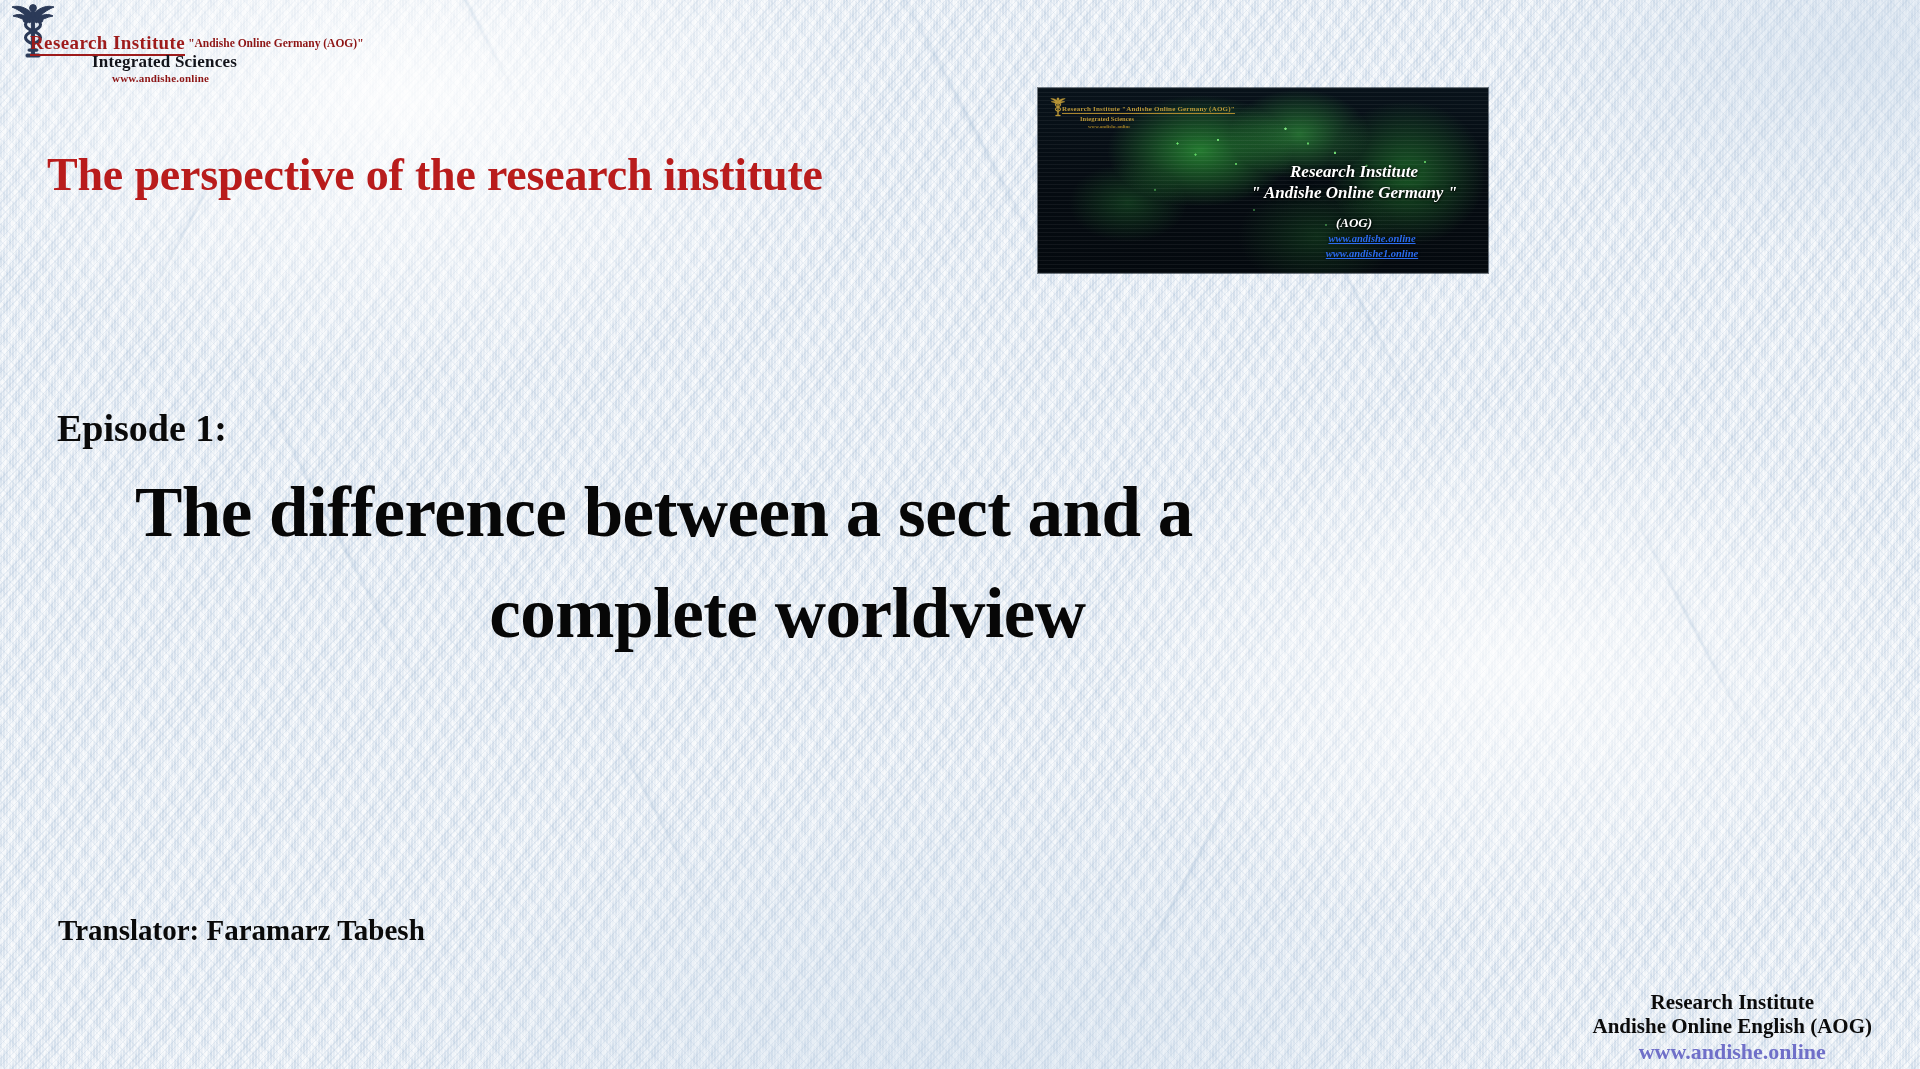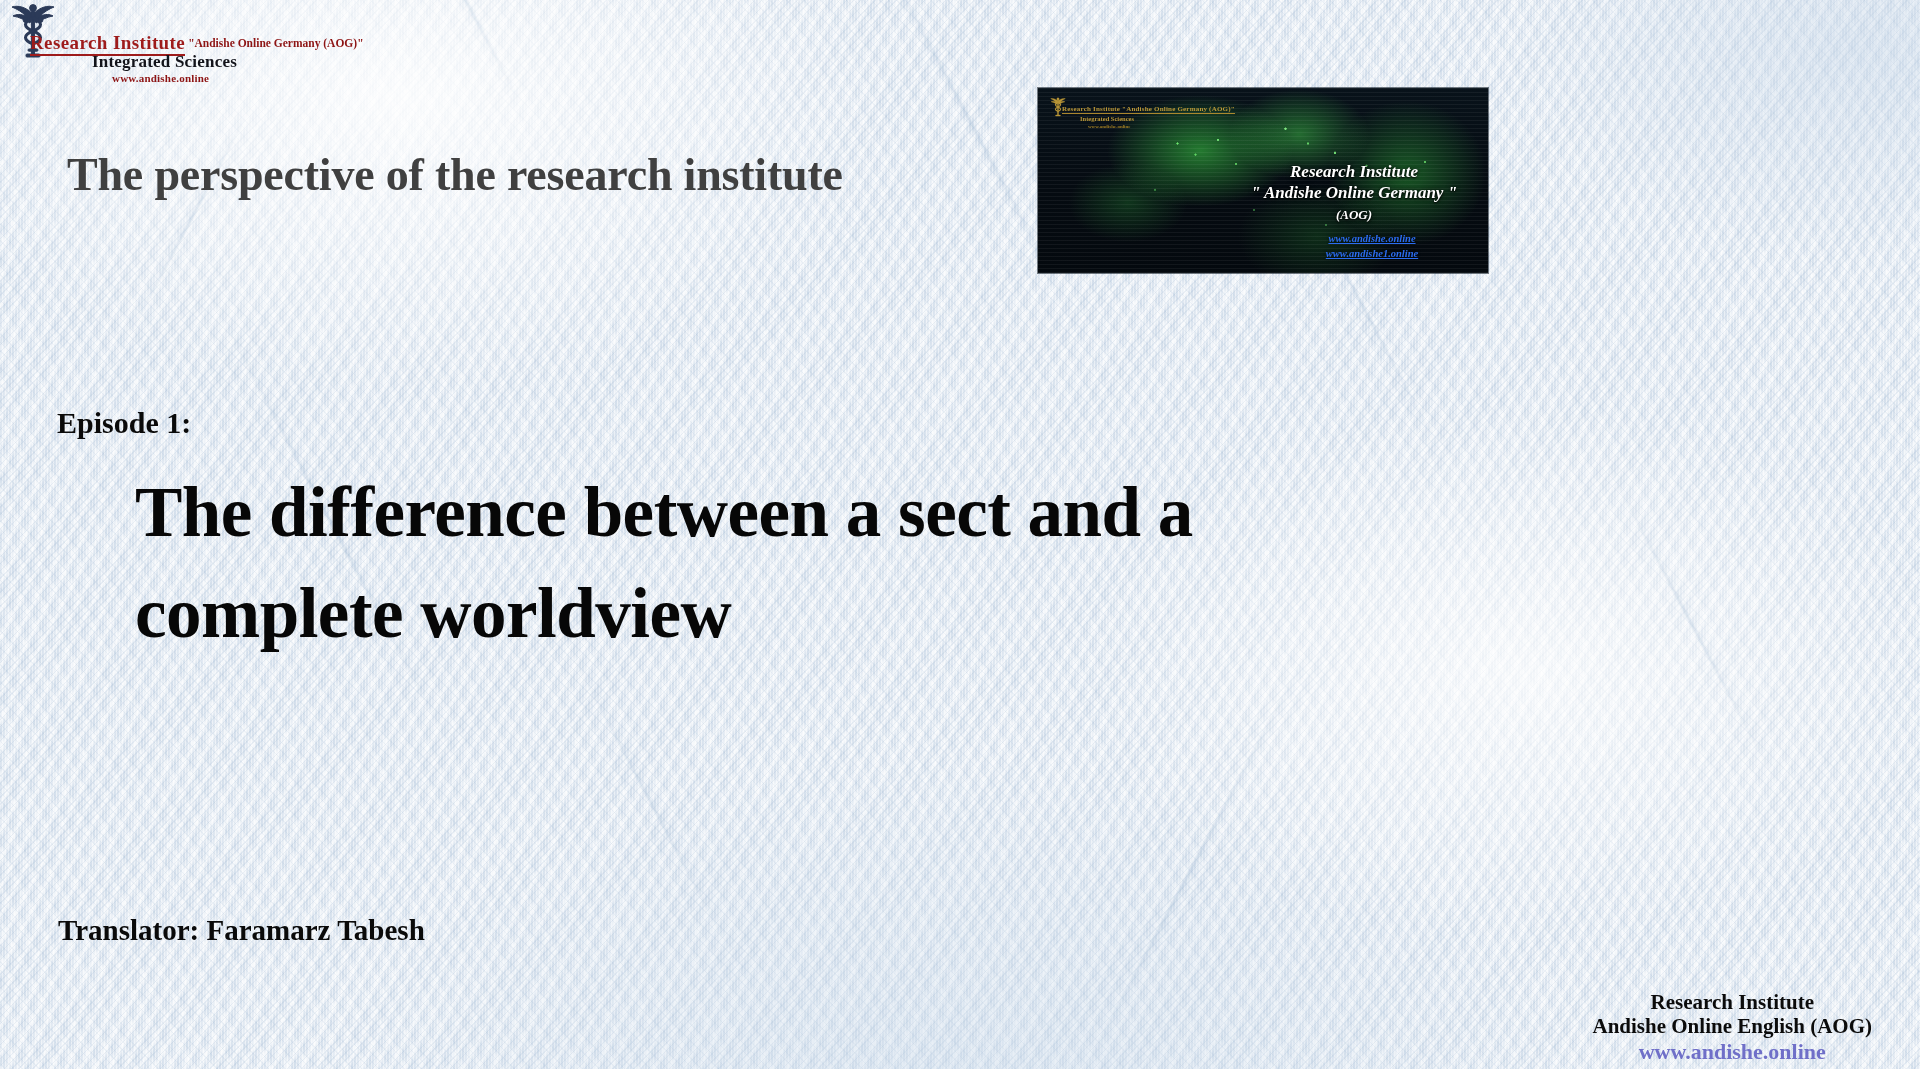--- a/index.html
+++ b/index.html
@@ -202,71 +202,71 @@
     color: #ffffff;
     font-family: "Liberation Serif", "DejaVu Serif", serif;
     font-style: italic;
     font-weight: bold;
     text-shadow: 0 1px 2px rgba(0,0,0,.95), 0 0 5px rgba(0,0,0,.85);
     line-height: 1.22;
     width: 240px;
   }
   .banner-title .t1 { font-size: 17px; display: block; }
   .banner-title .t2 { font-size: 17px; display: block; }
-  .banner-title .t3 { font-size: 13px; display: block; margin-top: 4px; }
+  .banner-title .t3 { font-size: 13px; display: block; margin-top: 12px; }
   .banner-links {
     position: absolute;
     right: 16px; bottom: 12px;
     text-align: center;
     width: 200px;
   }
   .banner-links a, .banner-links span.lnk {
     display: block;
     color: #2b6df0;
     font-size: 10.5px;
     font-style: italic;
     font-weight: bold;
     text-decoration: underline;
     line-height: 1.45;
     text-shadow: 0 0 3px rgba(0,0,0,.8);
   }
 
   
   #slide-title {
     position: absolute;
-    left: 67px; top: 148px;
+    left: 47px; top: 148px;
     font-size: 46px;
     font-weight: bold;
-    color: #404040;
+    color: #b91c1c;
     letter-spacing: -0.2px;
     white-space: nowrap;
   }
   #episode-label {
     position: absolute;
     left: 57px; top: 406px;
-    font-size: 30px;
+    font-size: 38px;
     font-weight: bold;
     color: #0a0a0a;
     white-space: nowrap;
   }
   #headline {
     position: absolute;
     left: 135px; top: 462px;
     width: 1650px;
     font-size: 71px;
     font-weight: bold;
     color: #070707;
     line-height: 1.42;
     letter-spacing: -0.5px;
     text-align: right;
     padding-right: 345px;
     box-sizing: border-box;
   }
   #headline .hl-line-1 { display: block; text-align: left; }
-  #headline .hl-line-2 { display: block; text-align: left; }
+  #headline .hl-line-2 { display: block; text-align: center; }
   #release-date {
     position: absolute;
     left: 72px; top: 822px;
     font-size: 33px;
     font-weight: normal;
     color: #111111;
     white-space: nowrap;
   }
   #translation-note {
     position: absolute;

